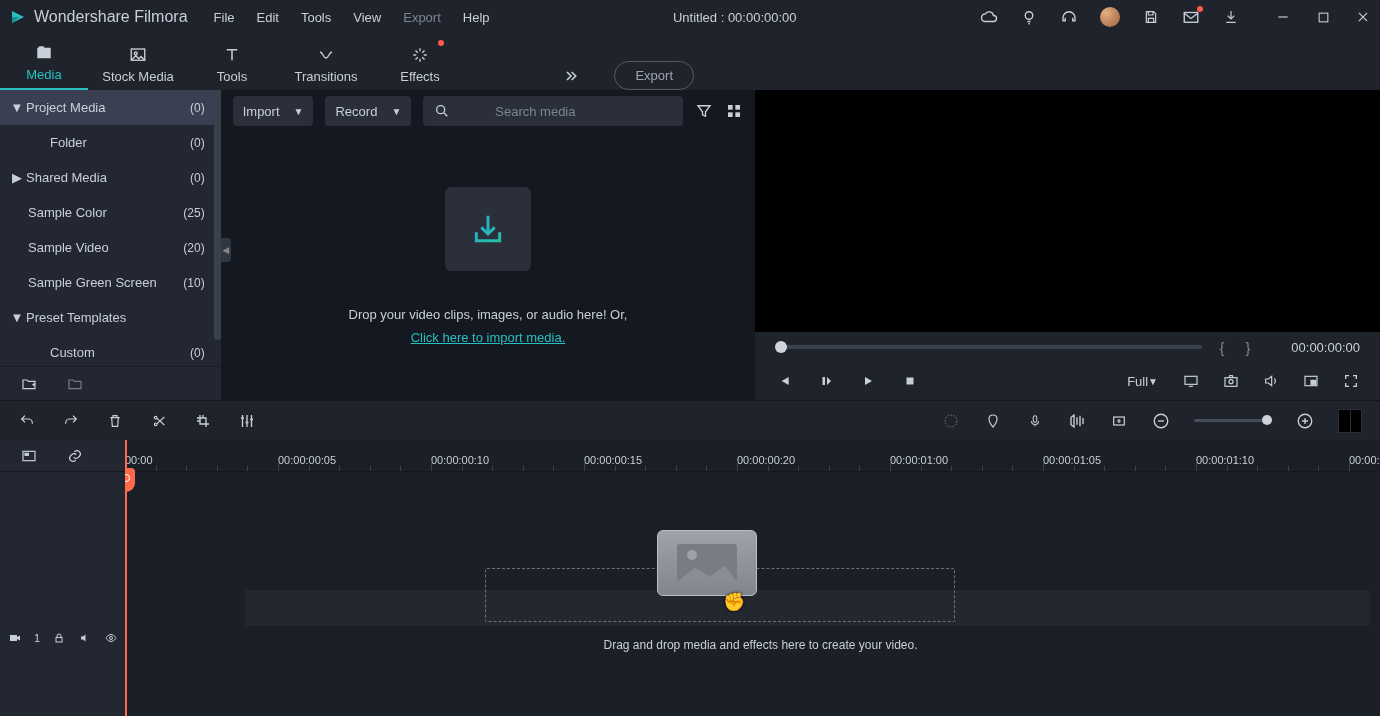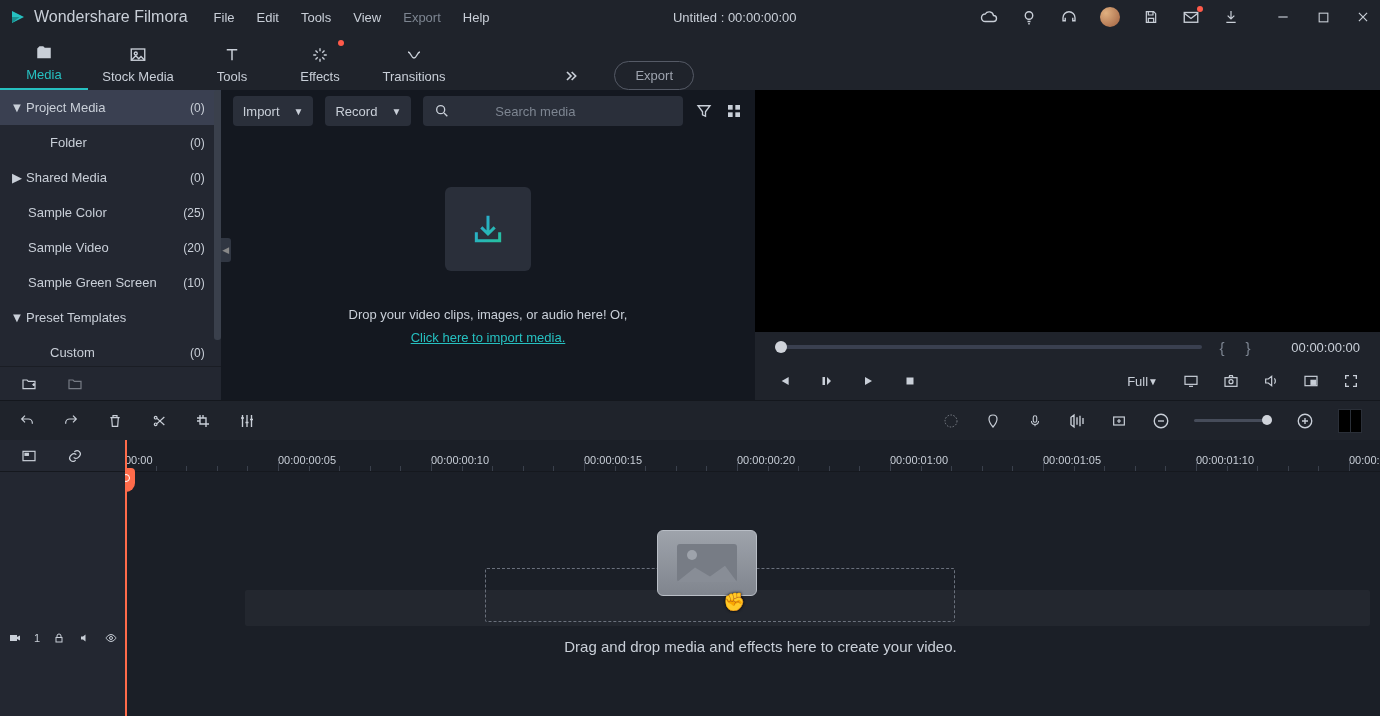--- a/index.html
+++ b/index.html
@@ -120,21 +120,21 @@
   .playhead-head{position:absolute;top:28px;left:-8px;width:18px;height:24px;background:#ff6b4a;border-radius:4px 4px 9px 9px;}
   .playhead-inner{position:absolute;top:6px;left:5px;width:8px;height:8px;border:1px solid #fff;border-radius:50%;}
 
   .track-lane{position:absolute;left:120px;right:10px;height:36px;top:150px;background:#23272f;border-radius:2px;}
   .drop-zone{position:absolute;left:360px;top:128px;width:470px;height:54px;border:1px dashed #6a707c;border-radius:2px;}
   .drag-ghost{position:absolute;left:532px;top:90px;width:100px;height:66px;background:linear-gradient(#9ea3ab,#80858e);border-radius:6px;border:1px solid #b9bec6;display:flex;align-items:center;justify-content:center;}
   .ghost-inner{width:60px;height:38px;background:#777c85;border-radius:3px;position:relative;}
   .ghost-dot{position:absolute;top:6px;left:10px;width:10px;height:10px;background:#9ea3ab;border-radius:50%;}
   .ghost-hill{position:absolute;bottom:0;left:0;right:0;height:18px;background:#888d96;clip-path:polygon(0 100%,30% 20%,55% 70%,80% 10%,100% 100%);}
   .grab-cursor{position:absolute;left:598px;top:151px;color:#fff;font-size:18px;pointer-events:none;text-shadow:0 0 3px #000;}
-  .tl-hint{position:absolute;left:16px;right:0;top:198px;text-align:center;color:var(--text);font-size:15px;}
+  .tl-hint{position:absolute;left:16px;right:0;top:198px;text-align:center;color:var(--text);font-size:12px;}
 
 </style>
 </head>
 <body>
 
 <div class="titlebar">
   <span class="logo">
     <svg width="18" height="18" viewBox="0 0 24 24">
         <path fill="#26c0c0" d="M4 4 L20 12 L4 20 Z"></path>
         <path fill="#1a8f8f" d="M4 12 L14 12 L4 20 Z"></path>
@@ -223,36 +223,36 @@
       <span class="tlabel">Stock Media</span>
     </div>
     <div class="tab">
       <span class="ticon">
           <svg width="18" height="18" viewBox="0 0 24 24" fill="none" stroke="currentColor" stroke-width="2">
             <path d="M5 5h14M12 5v14"></path>
           </svg>
         </span>
       <span class="tlabel">Tools</span>
     </div>
+    <div class="tab wide">
+      <span class="ticon">
+          <svg width="20" height="18" viewBox="0 0 24 24" fill="none" stroke="currentColor" stroke-width="1.8">
+            <path d="M4 8c4 0 4 8 8 8s4-8 8-8"></path>
+          </svg>
+        </span>
+      <span class="tlabel">Transitions</span>
+    </div>
     <div class="tab">
       <span class="dot-red"></span>
       <span class="ticon">
           <svg width="18" height="18" viewBox="0 0 24 24" fill="none" stroke="currentColor" stroke-width="1.8">
             <path d="M12 3v4M12 17v4M3 12h4M17 12h4M6 6l3 3M15 15l3 3M18 6l-3 3M9 15l-3 3"></path>
           </svg>
         </span>
       <span class="tlabel">Effects</span>
-    </div>
-    <div class="tab wide">
-      <span class="ticon">
-          <svg width="20" height="18" viewBox="0 0 24 24" fill="none" stroke="currentColor" stroke-width="1.8">
-            <path d="M4 8c4 0 4 8 8 8s4-8 8-8"></path>
-          </svg>
-        </span>
-      <span class="tlabel">Transitions</span>
     </div>
   </div>
   <div class="tabs-right">
     <span class="more-btn ic">
         <svg width="20" height="16" viewBox="0 0 24 24" fill="none" stroke="currentColor" stroke-width="2.5">
           <path d="M6 6l6 6-6 6M13 6l6 6-6 6"></path>
         </svg>
       </span>
     <span class="export-btn">Export</span>
   </div>

